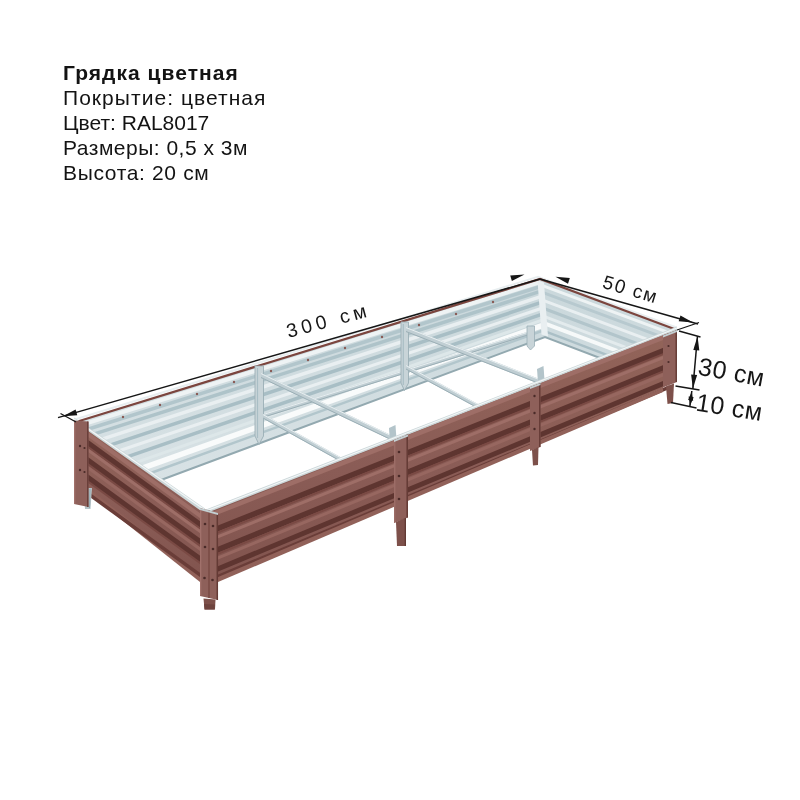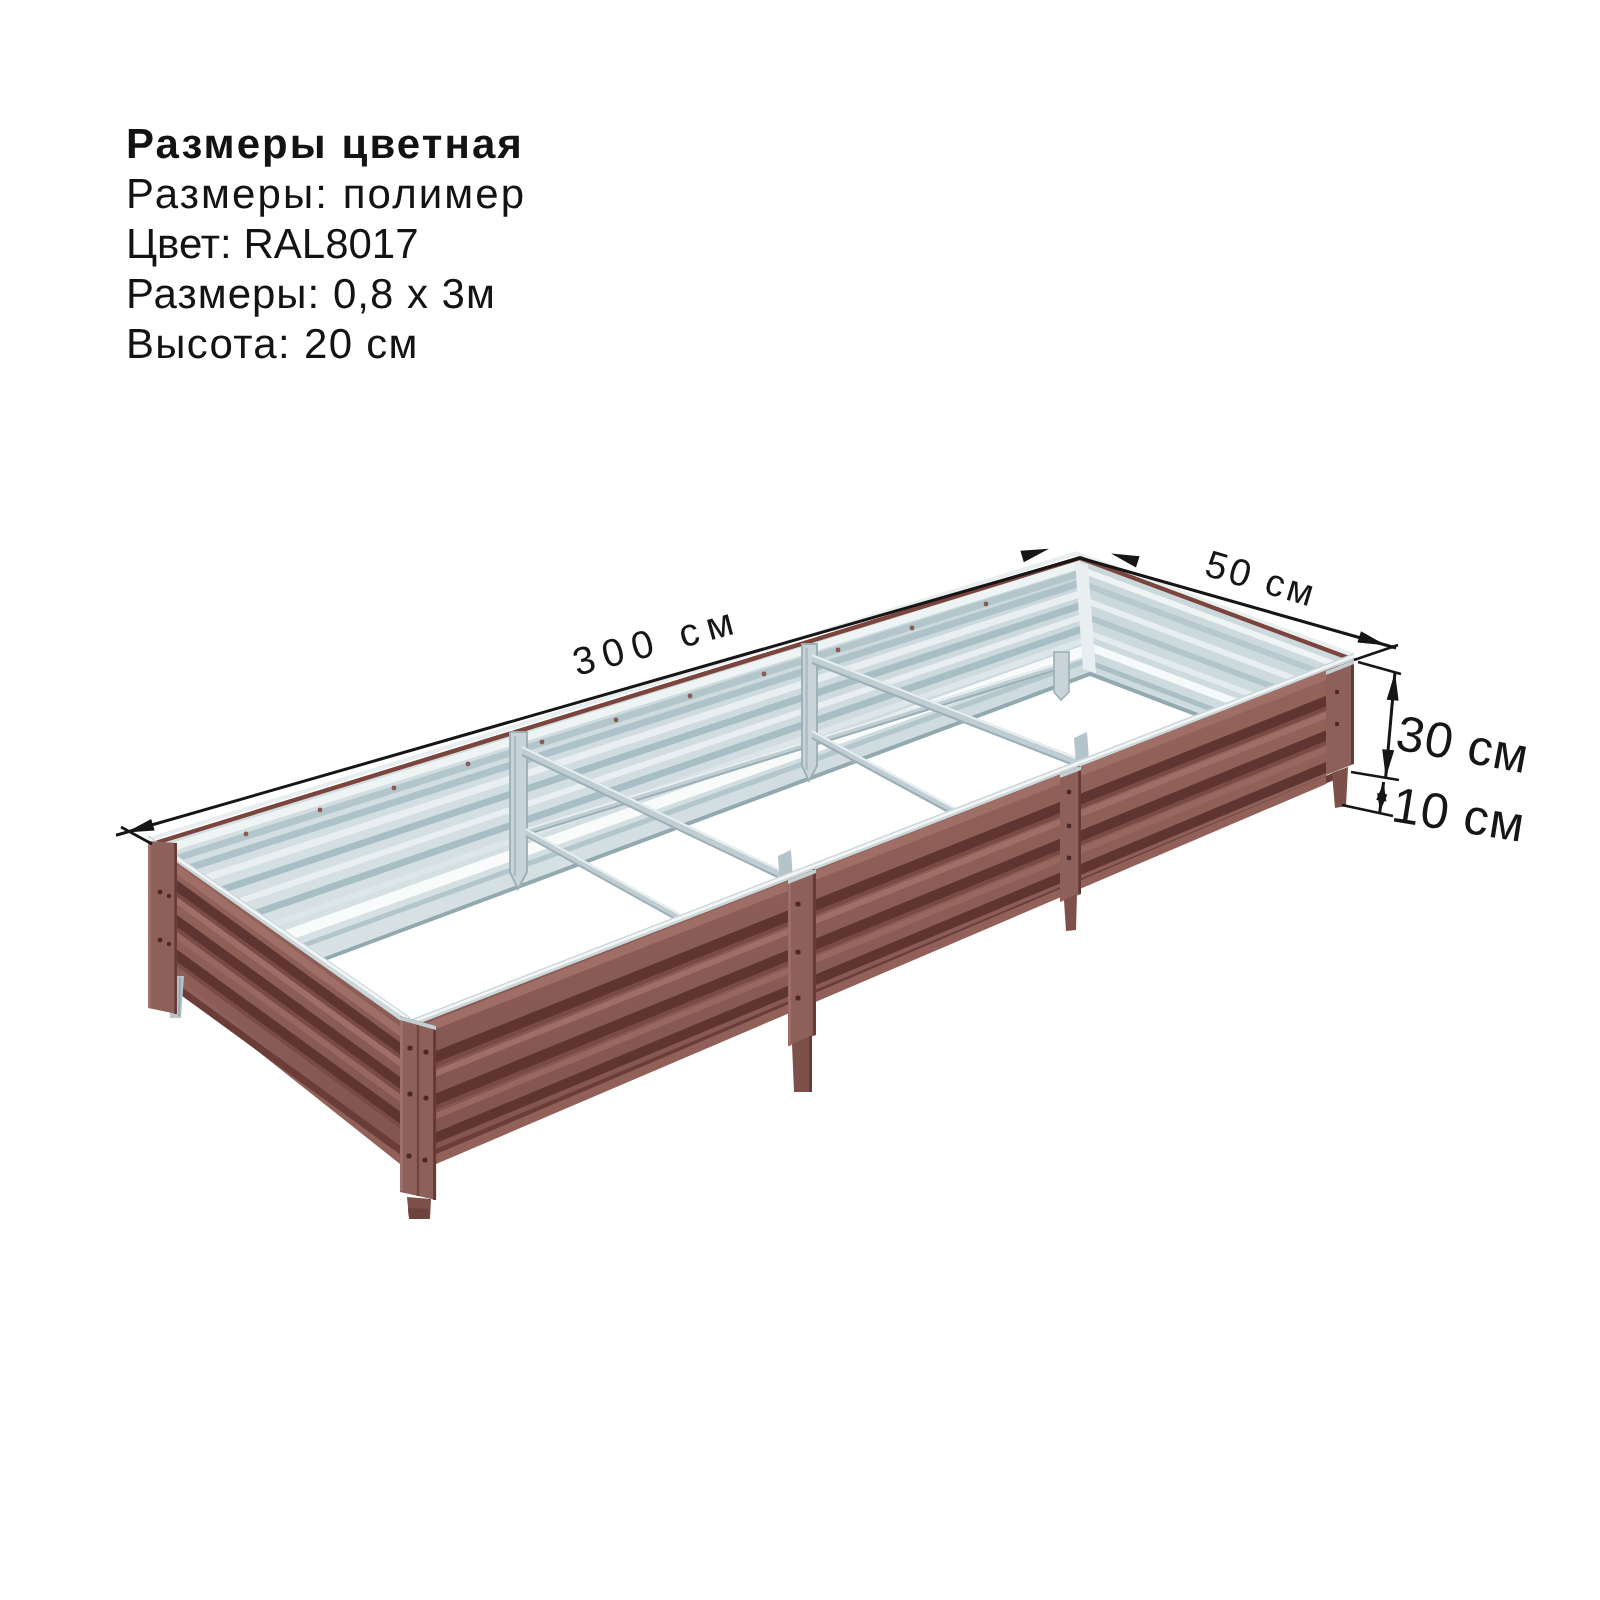--- a/index.html
+++ b/index.html
@@ -4,21 +4,21 @@
 html,body{margin:0;padding:0;background:#ffffff;width:800px;height:800px;overflow:hidden}
 .info{position:absolute;left:63px;top:60px;font-family:"Liberation Sans",sans-serif;color:#131313;font-size:21px;line-height:25px}
 .t1{font-weight:700;letter-spacing:1.05px}
 .t2{letter-spacing:1.05px}
 .t3{letter-spacing:0px}
 .t4{letter-spacing:0.5px}
 .t5{letter-spacing:0.65px}
 </style></head>
 <body>
 
-<div class="info"><span class="t1">Размеры цветная</span><br><span class="t2">Размеры: полимер</span><br><span class="t3">Цвет: RAL8017</span><br><span class="t4">Размеры: 0,8 х 3м</span><br><span class="t5">Высота: 20 см</span></div>
+<div class="info"><span class="t1">Грядка цветная</span><br><span class="t2">Покрытие: цветная</span><br><span class="t3">Цвет: RAL8017</span><br><span class="t4">Размеры: 0,5 х 3м</span><br><span class="t5">Высота: 20 см</span></div>
 
 <svg width="800" height="800" viewBox="0 0 800 800" style="position:absolute;left:0;top:0">
 <defs>
 <linearGradient id="wallg" x1="0" y1="0" x2="0" y2="1">
         <stop offset="0" stop-color="#926459"></stop>
         <stop offset="0.55" stop-color="#8a5c56"></stop>
         <stop offset="1" stop-color="#81544e"></stop>
       </linearGradient>
 <linearGradient id="bandg" x1="0" y1="0" x2="0" y2="1">
         <stop offset="0" stop-color="#c9d7db"></stop>

